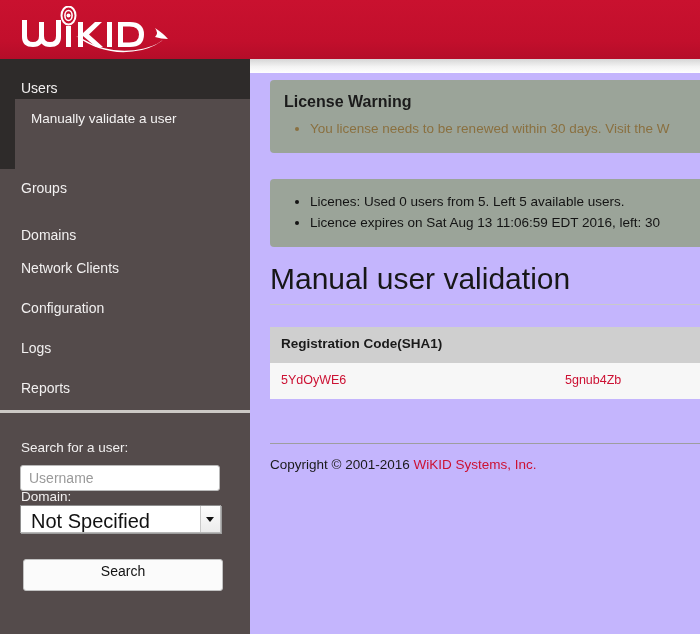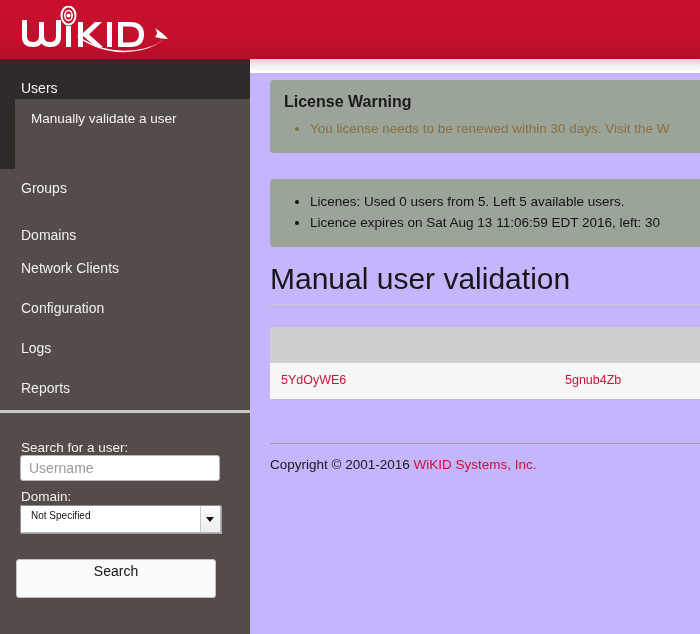--- a/index.html
+++ b/index.html
@@ -137,21 +137,21 @@
     border: 1px solid #8e8e8e;
     border-right-color: #b7b7b7;
     border-bottom-color: #b7b7b7;
     box-shadow: 1px 1px 0 0 #9d9d9d;
     cursor: pointer;
   }
   .select-value {
     position: absolute;
     left: 10px;
     top: 4px;
-    font-size: 10px;
+    font-size: 20px;
     color: #111;
     white-space: nowrap;
   }
   .select-button {
     position: absolute;
     right: 0;
     top: 0;
     width: 19px;
     height: 26px;
     background: linear-gradient(180deg, #fdfdfd 0%, #ececec 100%);
@@ -162,23 +162,23 @@
     left: 5px;
     top: 11px;
     width: 0; height: 0;
     border-left: 4px solid transparent;
     border-right: 4px solid transparent;
     border-top: 5px solid #111111;
   }
 
   .search-button {
     position: absolute;
-    left: 16px;
+    left: 23px;
     width: 200px;
-    height: 39px;
+    height: 32px;
     box-sizing: border-box;
     background: #fbfbfb;
     border: 1px solid #c2c2c2;
     border-radius: 3px;
     font-family: "Liberation Sans", sans-serif;
     font-size: 14px;
     color: #111;
     cursor: pointer;
     text-align: center;
     line-height: 22px;
@@ -353,21 +353,21 @@
     <div class="nav-item" style="top:167px">Domains</div>
     <div class="nav-item" style="top:200px">Network Clients</div>
     <div class="nav-item" style="top:240px">Configuration</div>
     <div class="nav-item" style="top:280px">Logs</div>
     <div class="nav-item" style="top:320px">Reports</div>
 
     <div class="sidebar-divider"></div>
 
     <div class="search-panel">
       <div class="search-label" style="top:27px">Search for a user:</div>
-      <input class="txt-input" style="top: 42px;" type="text" placeholder="Username">
+      <input class="txt-input" style="top: 52px;" type="text" placeholder="Username">
       <div class="search-label" style="top:76px">Domain:</div>
       <div class="select-wrap" style="top:92px">
         <div class="select-value">Not Specified</div>
         <div class="select-button">
           <div class="select-arrow"></div>
         </div>
       </div>
       <div class="search-button" style="top:146px">Search</div>
     </div>
   </div>
@@ -387,20 +387,21 @@
         <li class="info-item">Licenes: Used 0 users from 5. Left 5 available users.</li>
         <li class="info-item">Licence expires on Sat Aug 13 11:06:59 EDT 2016, left: 30</li>
       </ul>
     </div>
 
     <h1 class="page-title">Manual user validation</h1>
     <div class="title-rule"></div>
 
     <div class="table">
       <div class="thead">
+        <div class="th col1">Registration Code(SHA1)</div>
       </div>
       <div class="trow">
         <div class="td col1">
           <span class="code-link">5YdOyWE6</span>
         </div>
         <div class="td col2">
           <span class="code-link">5gnub4Zb</span>
         </div>
       </div>
     </div>

